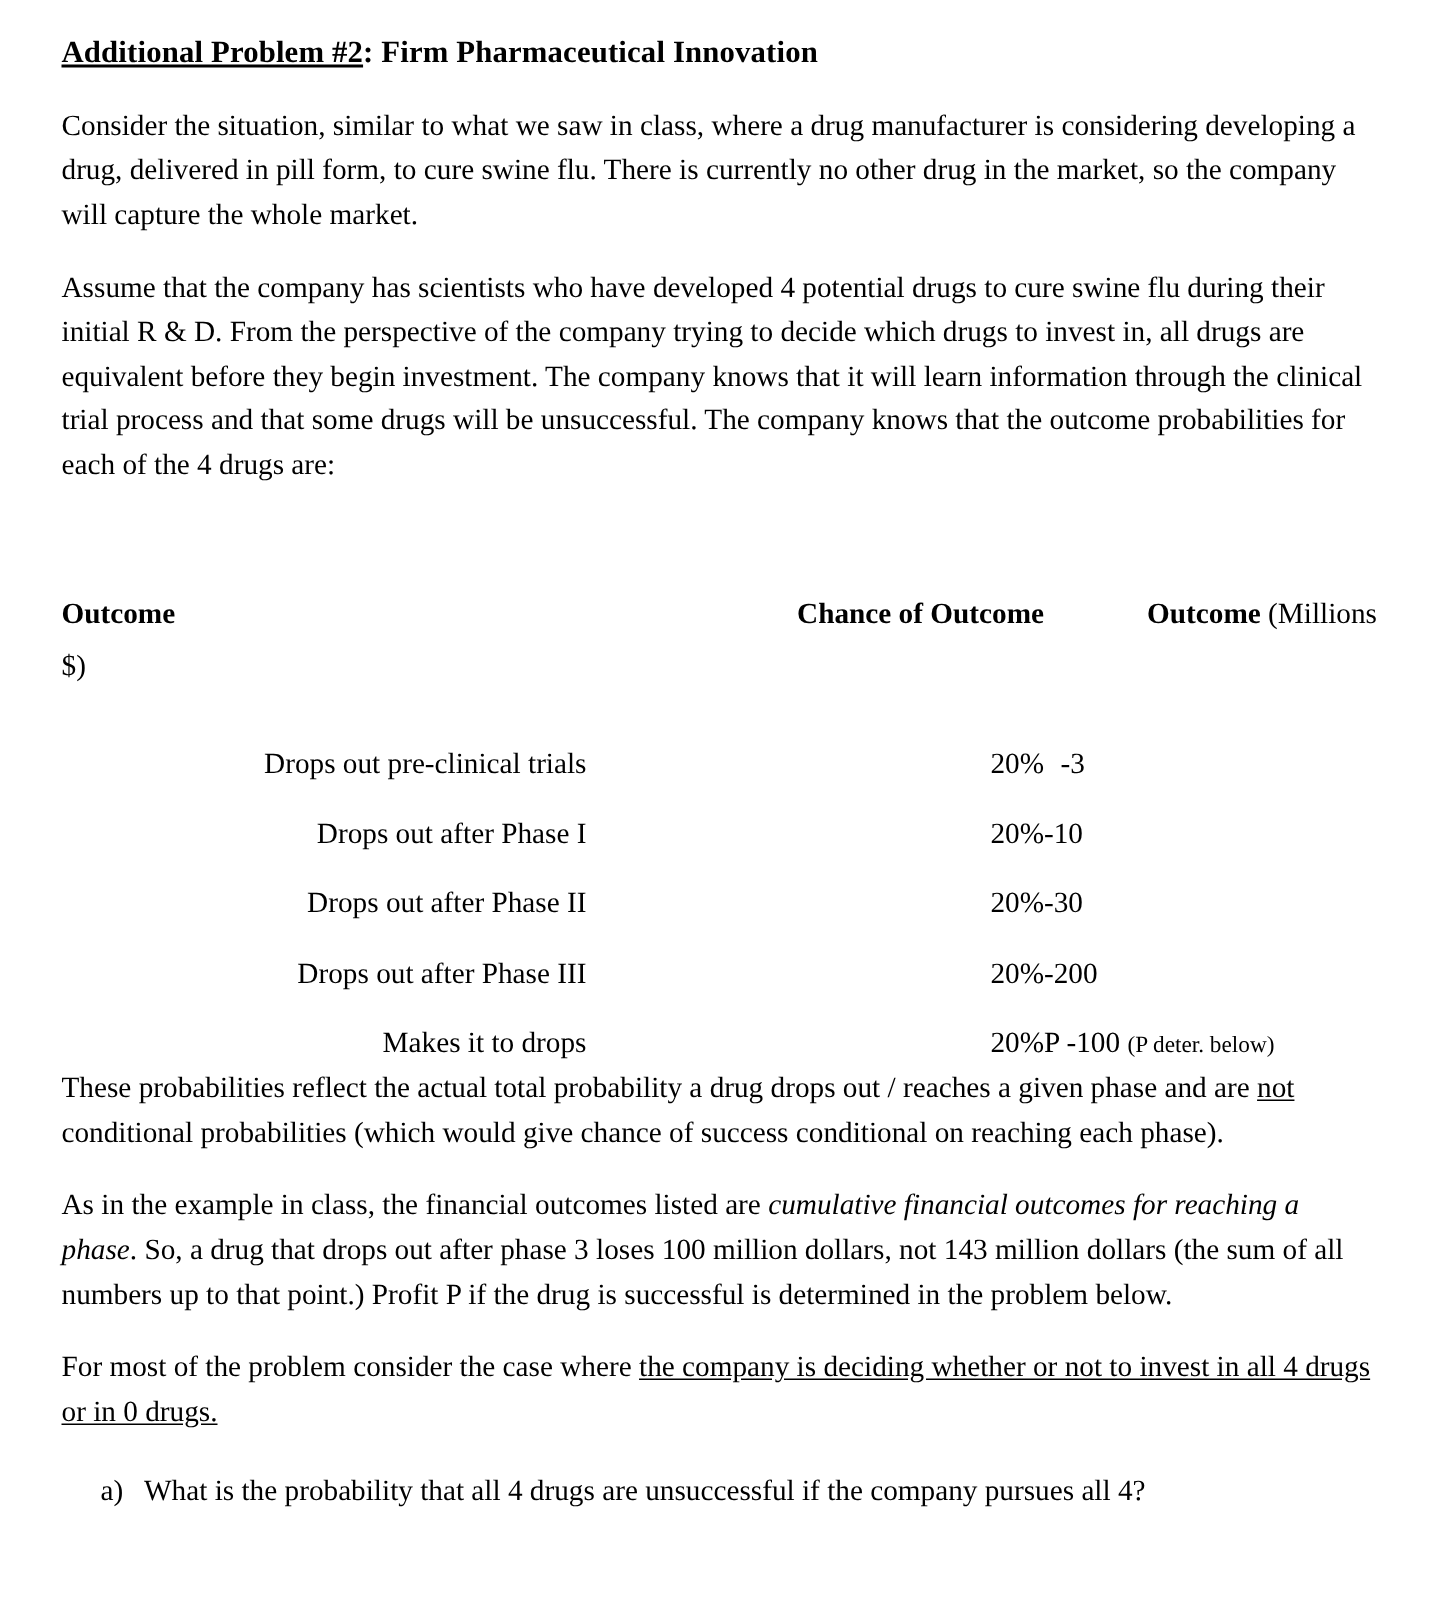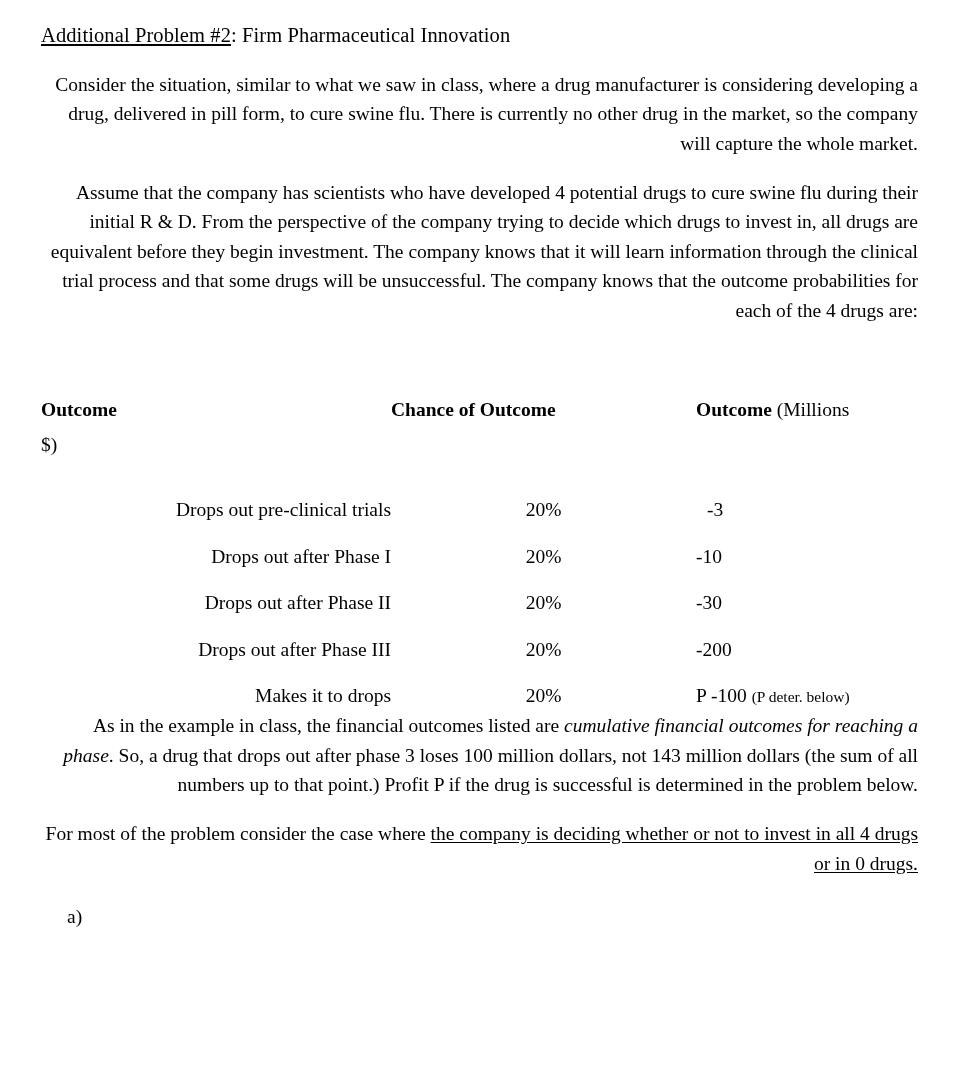--- a/index.html
+++ b/index.html
@@ -19,32 +19,32 @@
   .page {
     position: relative;
     width: 958px;
     height: 1068px;
     box-sizing: border-box;
     padding: 22px 40px 0 41px;
     overflow: hidden;
   }
   h1.doc-title {
     font-size: 20.5px;
-    font-weight: normal;
+    font-weight: bold;
     margin: 0 0 21px 0;
     line-height: 1.3;
     letter-spacing: 0.1px;
   }
   h1.doc-title .u {
     text-decoration: underline;
     text-underline-offset: 2px;
   }
   p.para {
     margin: 0 0 19px 0;
-    text-align: right;
+    text-align: left;
   }
   .u { text-decoration: underline; text-underline-offset: 1.5px; }
   .it { font-style: italic; }
 
   
   .table-block {
     margin: 0;
     padding-top: 50px;
   }
   .tbl {
@@ -62,38 +62,38 @@
   .col-chance    { width: 305px; }
   .col-value     { width: auto; }
 
   .tbl thead th {
     font-weight: bold;
     font-size: 19.5px;
     padding-bottom: 8px;
     margin-top: 43px;
   }
   .th-outcome { text-align: left; padding-left: 131px; }
-  .th-chance  { text-align: left; padding-left: 86px; }
-  .th-value   { text-align: left; padding-left: 5px; white-space: nowrap; }
+  .th-chance  { text-align: right; padding-left: 86px; }
+  .th-value   { text-align: right; padding-left: 5px; white-space: nowrap; }
   .th-value .unitpart { font-weight: normal; }
 
   .hdr-wrap {
     margin-top: -2px;
     margin-bottom: 19px;
     margin-left: 0;
   }
 
   .tbl tbody td {
     padding-top: 17px;
     padding-bottom: 0;
     font-size: 19.5px;
   }
   .tbl tbody tr:first-child td { padding-top: 16px; }
   .td-outcome { text-align: right; padding-left: 66px; }
-  .td-chance  { text-align: center; padding-left: 152px; }
+  .td-chance  { text-align: right; padding-left: 152px; }
   .td-value   { text-align: left; padding-left: 0px; white-space: nowrap; }
   .td-value.indent-a { padding-left: 11px; }
   .note-small { font-size: 15.5px; margin-top: 20px; }
 
   .after-table { margin-top: 26px; }
 
   
   ol.alpha-list {
     list-style: none;
     margin: 24px 0 0 0;
@@ -169,24 +169,25 @@
         </tr>
         <tr>
           <td class="td-outcome">Makes it to drops</td>
           <td class="td-chance">20%</td>
           <td class="td-value"><span>P -100</span> <span class="note-small">(P deter. below)</span></td>
         </tr>
       </tbody>
     </table>
   </div>
 
+  <p class="para after-table"><span>These probabilities reflect the actual total probability a drug drops out / reaches a given phase and are </span><span class="u">not</span><span> conditional probabilities (which would give chance of success conditional on reaching each phase).</span></p>
 
   <p class="para"><span>As in the example in class, the financial outcomes listed are </span><span class="it">cumulative financial outcomes for reaching a phase</span><span>. So, a drug that drops out after phase 3 loses 100 million dollars, not 143 million dollars (the sum of all numbers up to that point.) Profit P if the drug is successful is determined in the problem below.</span></p>
 
   <p class="para"><span>For most of the problem consider the case where </span><span class="u">the company is deciding whether or not to invest in all 4 drugs or in 0 drugs.</span></p>
 
   <ol class="alpha-list">
     <li>
-      <span class="marker">a)</span>
+      <span class="marker">a)</span><span>What is the probability that all 4 drugs are unsuccessful if the company pursues all 4?</span>
     </li>
   </ol>
 
 </div>
 
 </body></html>

